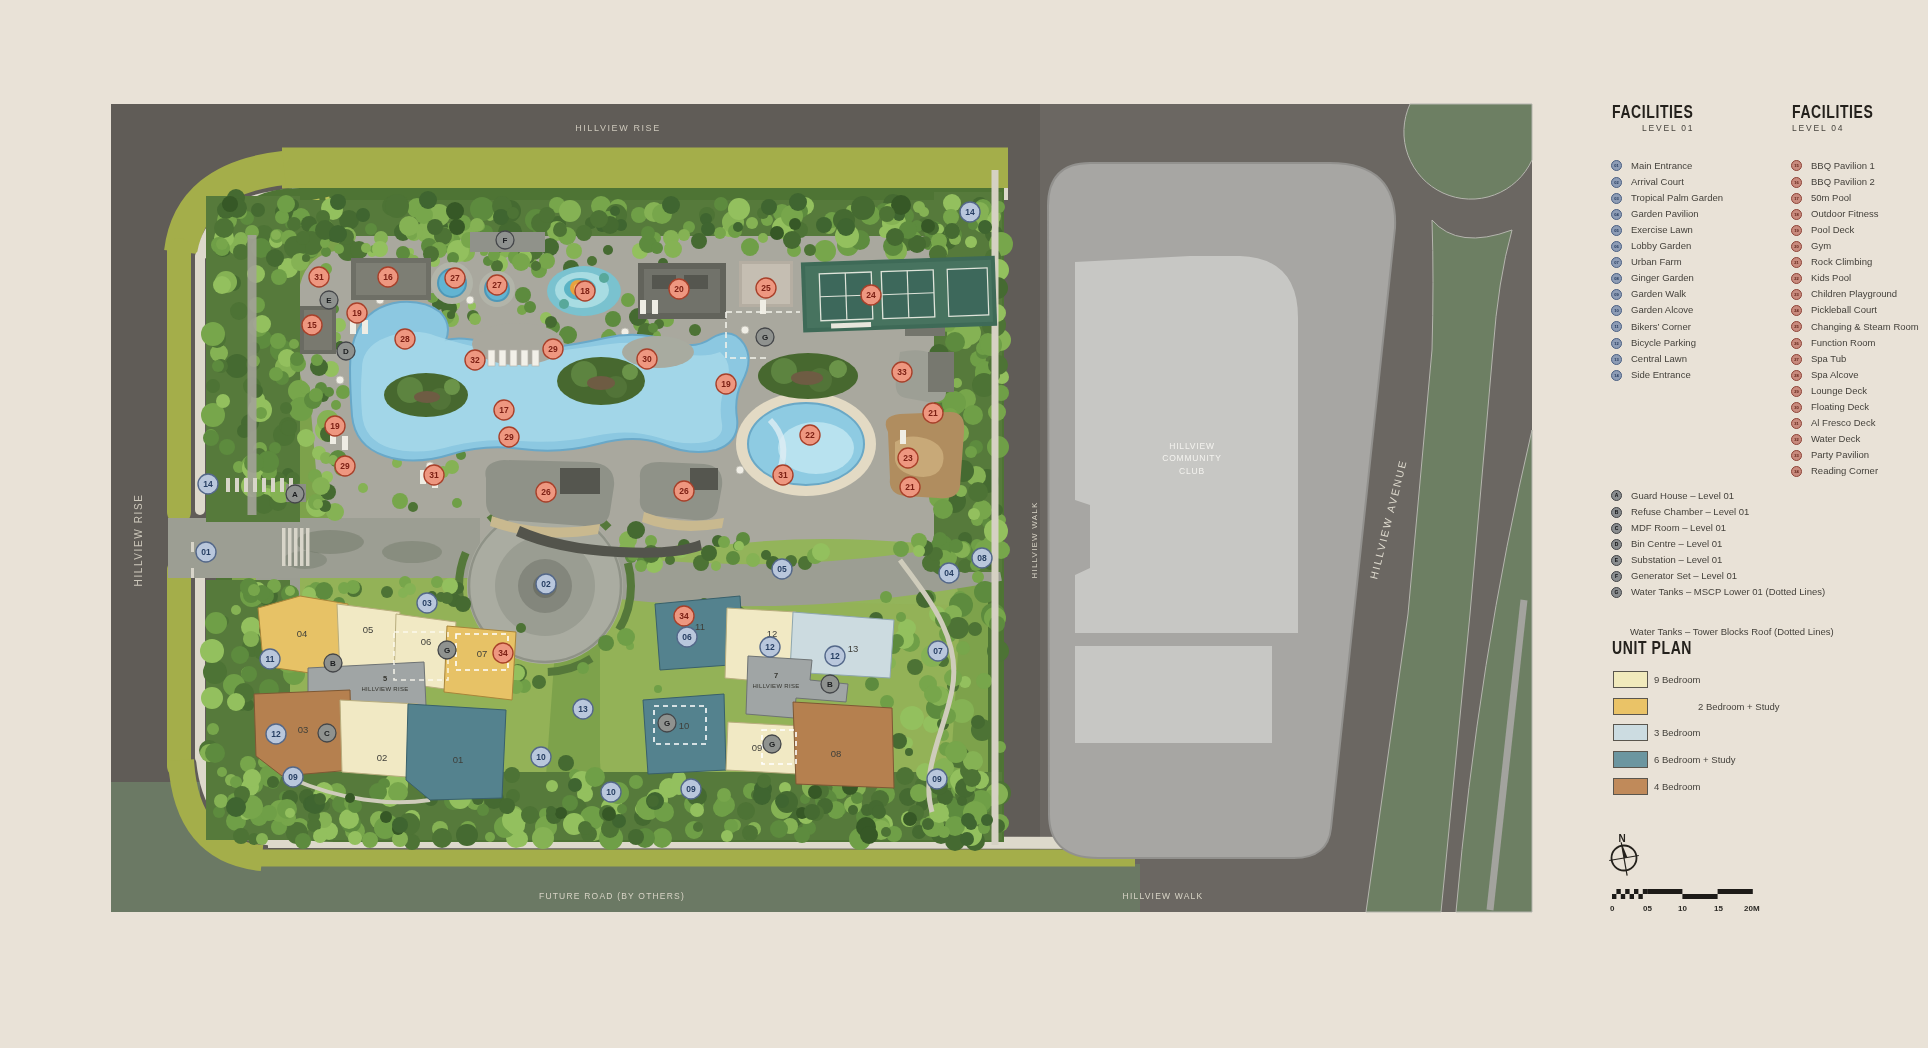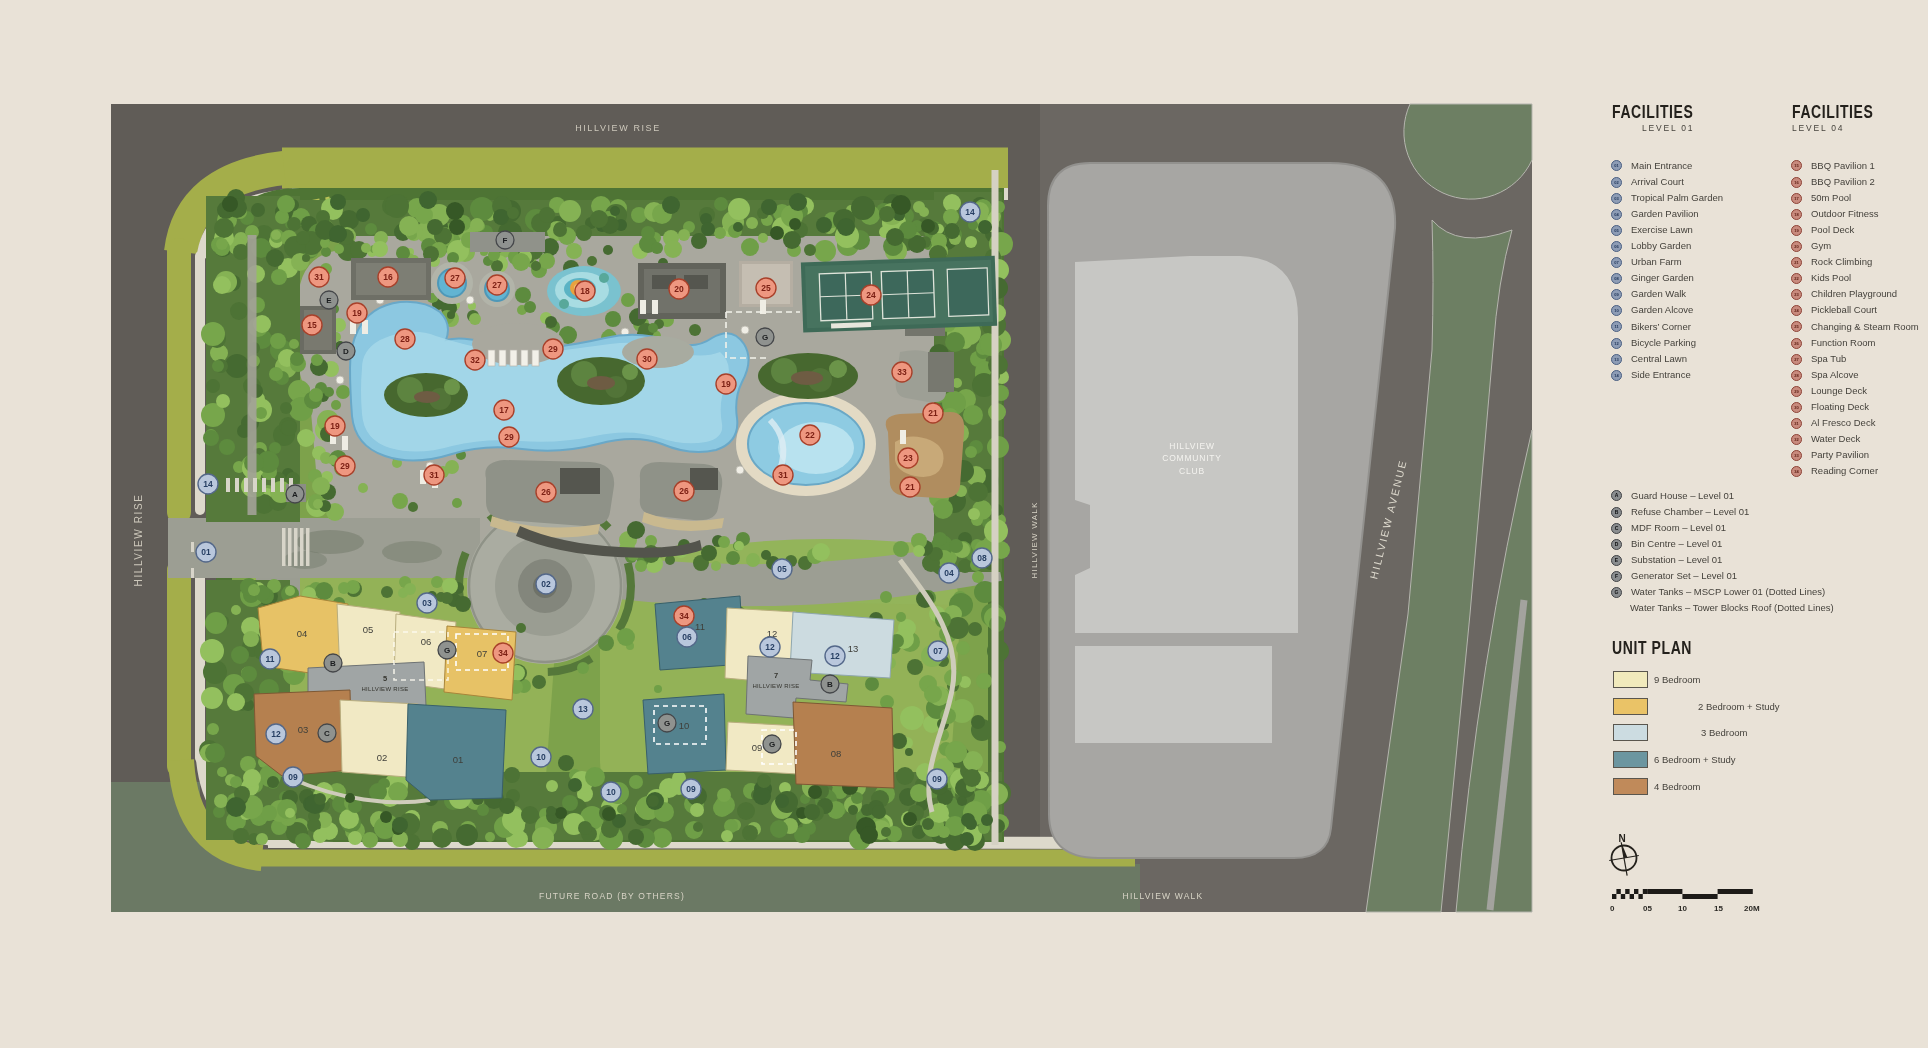--- a/index.html
+++ b/index.html
@@ -1636,29 +1636,29 @@
 <div style="position:absolute;left:1791px;top:449.3px;font-size:9.5px;color:#45423c;white-space:nowrap;"><span style="display:inline-block;width:9px;height:9px;border-radius:50%;background:#c88a7d;border:1px solid #8d4236;color:#5c1d12;font-size:4px;font-weight:bold;text-align:center;line-height:9px;vertical-align:middle;margin-right:9px;">33</span>Party Pavilion</div>
 <div style="position:absolute;left:1791px;top:465.4px;font-size:9.5px;color:#45423c;white-space:nowrap;"><span style="display:inline-block;width:9px;height:9px;border-radius:50%;background:#c88a7d;border:1px solid #8d4236;color:#5c1d12;font-size:4px;font-weight:bold;text-align:center;line-height:9px;vertical-align:middle;margin-right:9px;">34</span>Reading Corner</div>
 
 <div style="position:absolute;left:1611px;top:489.5px;font-size:9.5px;color:#45423c;white-space:nowrap;"><span style="display:inline-block;width:9px;height:9px;border-radius:50%;background:#8a8d8f;border:1px solid #404245;color:#0d0e10;font-size:5px;font-weight:bold;text-align:center;line-height:9px;vertical-align:middle;margin-right:9px;">A</span>Guard House – Level 01</div>
 <div style="position:absolute;left:1611px;top:505.6px;font-size:9.5px;color:#45423c;white-space:nowrap;"><span style="display:inline-block;width:9px;height:9px;border-radius:50%;background:#8a8d8f;border:1px solid #404245;color:#0d0e10;font-size:5px;font-weight:bold;text-align:center;line-height:9px;vertical-align:middle;margin-right:9px;">B</span>Refuse Chamber – Level 01</div>
 <div style="position:absolute;left:1611px;top:521.7px;font-size:9.5px;color:#45423c;white-space:nowrap;"><span style="display:inline-block;width:9px;height:9px;border-radius:50%;background:#8a8d8f;border:1px solid #404245;color:#0d0e10;font-size:5px;font-weight:bold;text-align:center;line-height:9px;vertical-align:middle;margin-right:9px;">C</span>MDF Room – Level 01</div>
 <div style="position:absolute;left:1611px;top:537.8px;font-size:9.5px;color:#45423c;white-space:nowrap;"><span style="display:inline-block;width:9px;height:9px;border-radius:50%;background:#8a8d8f;border:1px solid #404245;color:#0d0e10;font-size:5px;font-weight:bold;text-align:center;line-height:9px;vertical-align:middle;margin-right:9px;">D</span>Bin Centre – Level 01</div>
 <div style="position:absolute;left:1611px;top:553.9px;font-size:9.5px;color:#45423c;white-space:nowrap;"><span style="display:inline-block;width:9px;height:9px;border-radius:50%;background:#8a8d8f;border:1px solid #404245;color:#0d0e10;font-size:5px;font-weight:bold;text-align:center;line-height:9px;vertical-align:middle;margin-right:9px;">E</span>Substation – Level 01</div>
 <div style="position:absolute;left:1611px;top:570.0px;font-size:9.5px;color:#45423c;white-space:nowrap;"><span style="display:inline-block;width:9px;height:9px;border-radius:50%;background:#8a8d8f;border:1px solid #404245;color:#0d0e10;font-size:5px;font-weight:bold;text-align:center;line-height:9px;vertical-align:middle;margin-right:9px;">F</span>Generator Set – Level 01</div>
 <div style="position:absolute;left:1611px;top:586.1px;font-size:9.5px;color:#45423c;white-space:nowrap;"><span style="display:inline-block;width:9px;height:9px;border-radius:50%;background:#8a8d8f;border:1px solid #404245;color:#0d0e10;font-size:5px;font-weight:bold;text-align:center;line-height:9px;vertical-align:middle;margin-right:9px;">G</span>Water Tanks – MSCP Lower 01 (Dotted Lines)</div>
-<div style="position:absolute;left:1630px;top:602px;font-size:9.5px;color:#45423c;white-space:nowrap;">Water Tanks – Tower Blocks Roof (Dotted Lines)</div>
+<div style="position:absolute;left:1630px;top:626px;font-size:9.5px;color:#45423c;white-space:nowrap;">Water Tanks – Tower Blocks Roof (Dotted Lines)</div>
 
 <div style="position:absolute;left:1612px;top:638px;font-size:14px;font-weight:bold;color:#24211c;letter-spacing:0.6px;transform:scaleY(1.25);transform-origin:top left;">UNIT PLAN</div>
 <div style="position:absolute;left:1613px;top:671px;width:33px;height:15px;background:#f1eabc;border:1px solid #5a564e;"></div>
 <div style="position:absolute;left:1654px;top:674px;font-size:9.5px;color:#45423c;white-space:nowrap;">9 Bedroom</div>
 <div style="position:absolute;left:1613px;top:698px;width:33px;height:15px;background:#eac367;border:1px solid #5a564e;"></div>
 <div style="position:absolute;left:1654px;top:701px;font-size:9.5px;color:#45423c;white-space:nowrap;margin-left:44px;">2 Bedroom + Study</div>
 <div style="position:absolute;left:1613px;top:724px;width:33px;height:15px;background:#ccdce1;border:1px solid #5a564e;"></div>
-<div style="position:absolute;left:1654px;top:727px;font-size:9.5px;color:#45423c;white-space:nowrap;margin-left:47px;">3 Bedroom</div>
+<div style="position:absolute;left:1654px;top:727px;font-size:9.5px;color:#45423c;white-space:nowrap;">3 Bedroom</div>
 <div style="position:absolute;left:1613px;top:751px;width:33px;height:15px;background:#6c96a0;border:1px solid #5a564e;"></div>
 <div style="position:absolute;left:1654px;top:754px;font-size:9.5px;color:#45423c;white-space:nowrap;">6 Bedroom + Study</div>
 <div style="position:absolute;left:1613px;top:778px;width:33px;height:15px;background:#c08a5a;border:1px solid #5a564e;"></div>
 <div style="position:absolute;left:1654px;top:781px;font-size:9.5px;color:#45423c;white-space:nowrap;">4 Bedroom</div>
 
 <svg style="position:absolute;left:1604px;top:831px;" width="46" height="46" viewBox="0 0 46 46">
 <text x="18" y="11" font-size="10" font-weight="bold" fill="#24211c" text-anchor="middle">N</text>
 <circle cx="20" cy="27" r="12.5" fill="none" stroke="#24211c" stroke-width="1.8"></circle>
 <g transform="rotate(-10 20 27)">
       <line x1="20" y1="45" x2="20" y2="11" stroke="#24211c" stroke-width="1.2"></line>

